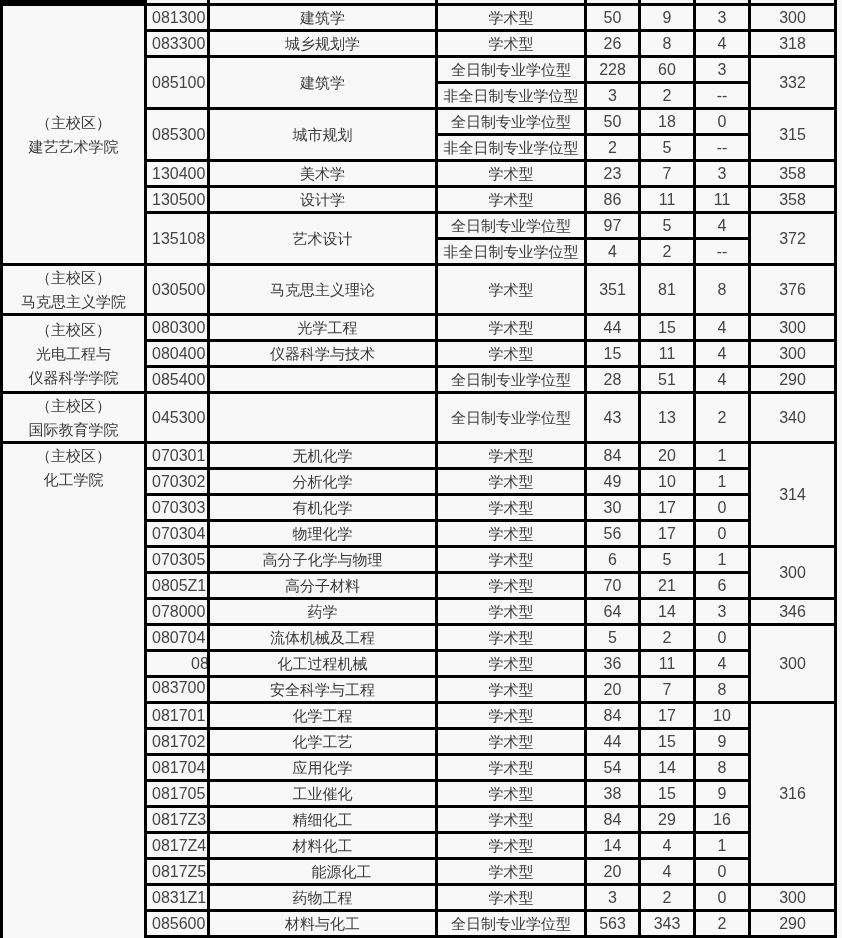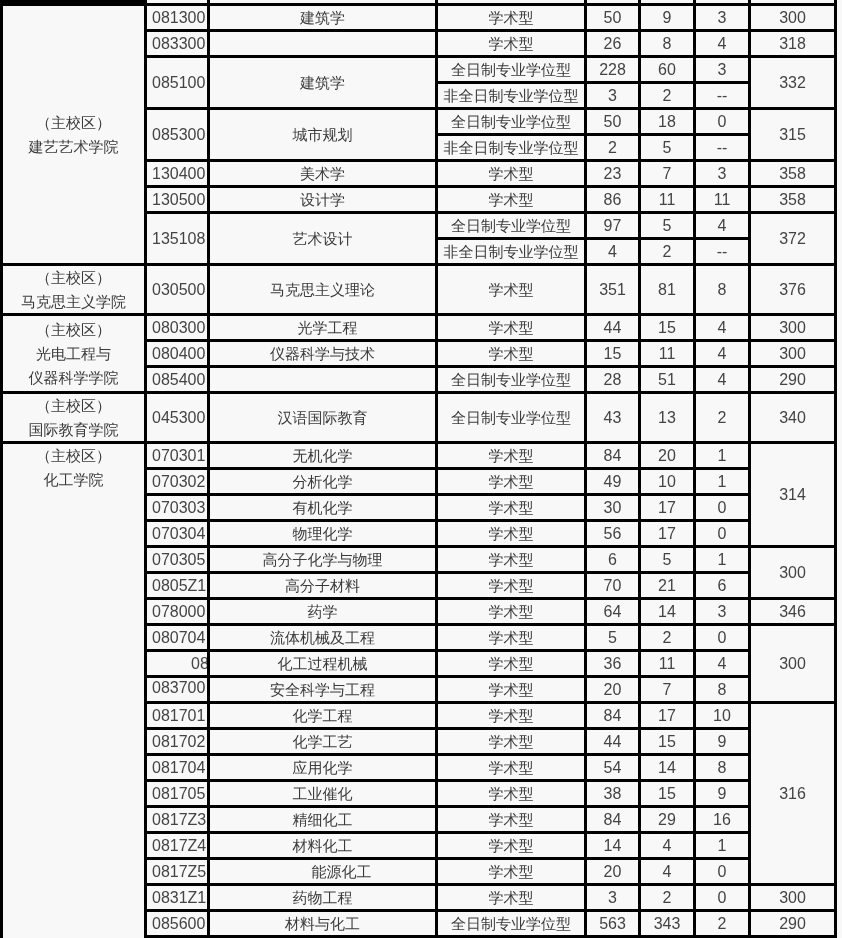--- a/index.html
+++ b/index.html
@@ -36,20 +36,21 @@
     <div class="hl" style="left: 0px; width: 147px; top: 441px;"></div>
     <div class="c " style="left: 3px; top: 444px; width: 141px;">（主校区）
 化工学院</div>
     <div class="hl" style="left: 0px; width: 147px; top: 441px;"></div>
     <div class="hl" style="left: 0px; width: 147px;"></div>
     <div class="c code" style="left: 147px; top: 6px; width: 60px; height: 23px;">081300</div>
     <div class="c " style="left: 210px; top: 6px; width: 225px; height: 23px;">建筑学</div>
     <div class="hl" style="left: 144px; width: 294px; top: 3px;"></div>
     <div class="hl" style="left: 144px; width: 294px; top: 29px;"></div>
     <div class="c code" style="left: 147px; top: 32px; width: 60px; height: 23px;">083300</div>
+    <div class="c " style="left: 210px; top: 32px; width: 225px; height: 23px;">城乡规划学</div>
     <div class="hl" style="left: 144px; width: 294px; top: 29px;"></div>
     <div class="hl" style="left: 144px; width: 294px; top: 55px;"></div>
     <div class="c code" style="left: 147px; top: 58px; width: 60px; height: 49px;">085100</div>
     <div class="c " style="left: 210px; top: 58px; width: 225px; height: 49px;">建筑学</div>
     <div class="hl" style="left: 144px; width: 294px; top: 55px;"></div>
     <div class="hl" style="left: 144px; width: 294px; top: 107px;"></div>
     <div class="c code" style="left: 147px; top: 110px; width: 60px; height: 49px;">085300</div>
     <div class="c " style="left: 210px; top: 110px; width: 225px; height: 49px;">城市规划</div>
     <div class="hl" style="left: 144px; width: 294px; top: 107px;"></div>
     <div class="hl" style="left: 144px; width: 294px; top: 159px;"></div>
@@ -74,21 +75,20 @@
     <div class="hl" style="left: 144px; width: 294px; top: 313px;"></div>
     <div class="hl" style="left: 144px; width: 294px; top: 339px;"></div>
     <div class="c code" style="left: 147px; top: 342px; width: 60px; height: 23px;">080400</div>
     <div class="c " style="left: 210px; top: 342px; width: 225px; height: 23px;">仪器科学与技术</div>
     <div class="hl" style="left: 144px; width: 294px; top: 339px;"></div>
     <div class="hl" style="left: 144px; width: 294px; top: 365px;"></div>
     <div class="c code" style="left: 147px; top: 368px; width: 60px; height: 23px;">085400</div>
     <div class="hl" style="left: 144px; width: 294px; top: 365px;"></div>
     <div class="hl" style="left: 144px; width: 294px; top: 391px;"></div>
     <div class="c code" style="left: 147px; top: 394px; width: 60px; height: 47px;">045300</div>
-    <div class="c " style="left: 210px; top: 394px; width: 225px; height: 47px;">汉语国际教育</div>
     <div class="hl" style="left: 144px; width: 294px; top: 391px;"></div>
     <div class="hl" style="left: 144px; width: 294px; top: 441px;"></div>
     <div class="c code" style="left: 147px; top: 444px; width: 60px; height: 23px;">070301</div>
     <div class="c " style="left: 210px; top: 444px; width: 225px; height: 23px;">无机化学</div>
     <div class="hl" style="left: 144px; width: 294px; top: 441px;"></div>
     <div class="hl" style="left: 144px; width: 294px; top: 467px;"></div>
     <div class="c code" style="left: 147px; top: 470px; width: 60px; height: 23px;">070302</div>
     <div class="c " style="left: 210px; top: 470px; width: 225px; height: 23px;">分析化学</div>
     <div class="hl" style="left: 144px; width: 294px; top: 467px;"></div>
     <div class="hl" style="left: 144px; width: 294px; top: 493px;"></div>

